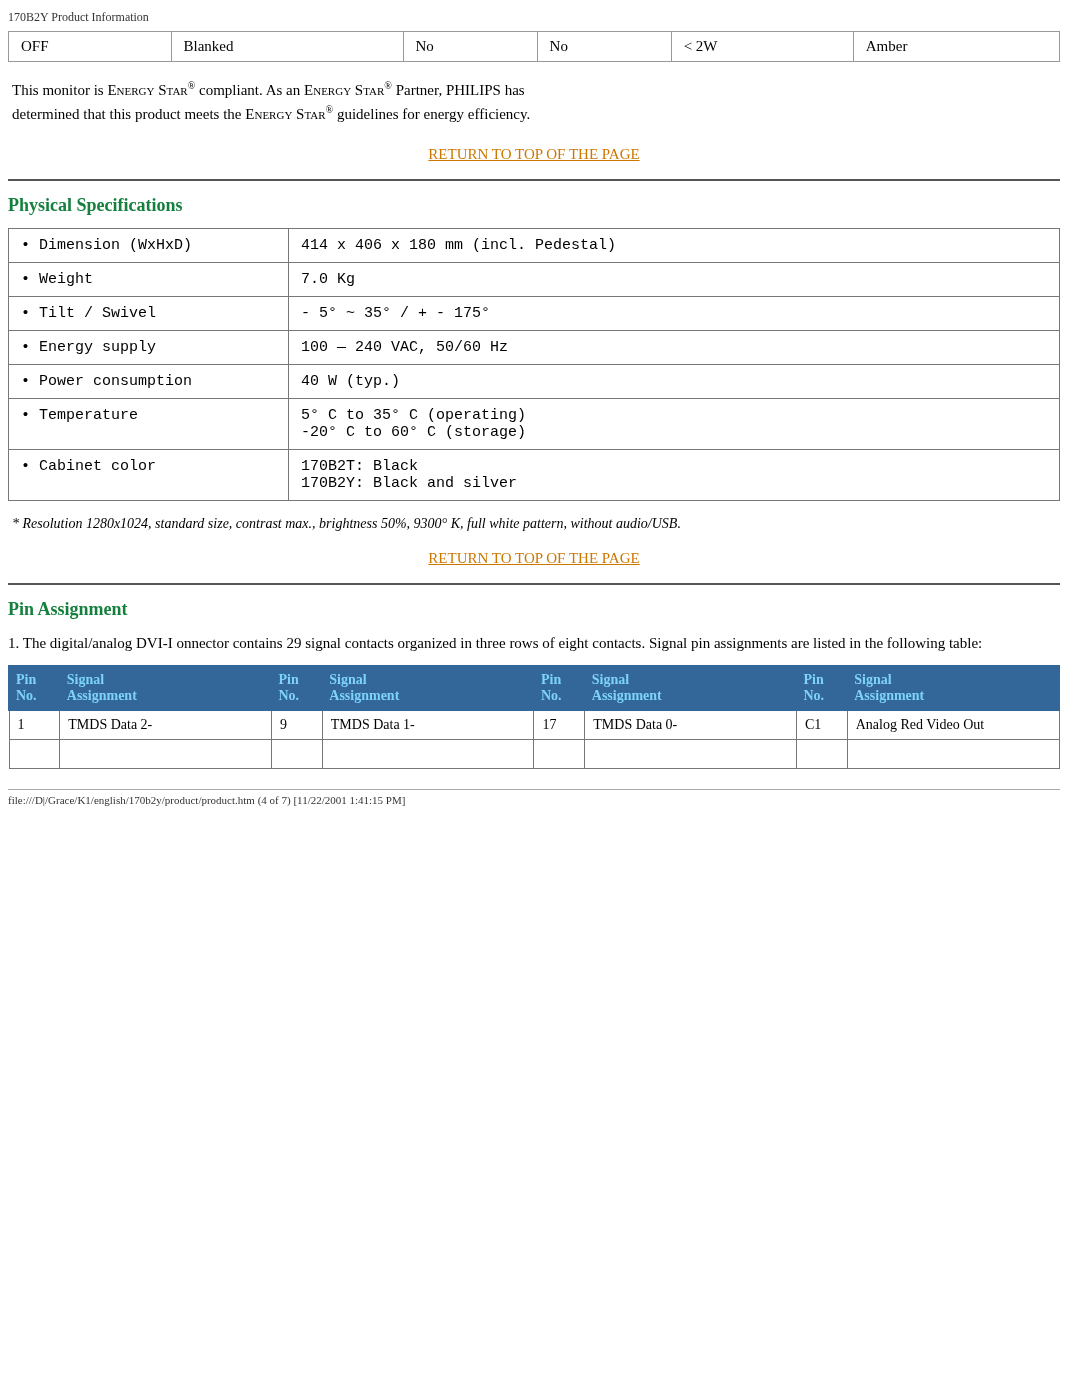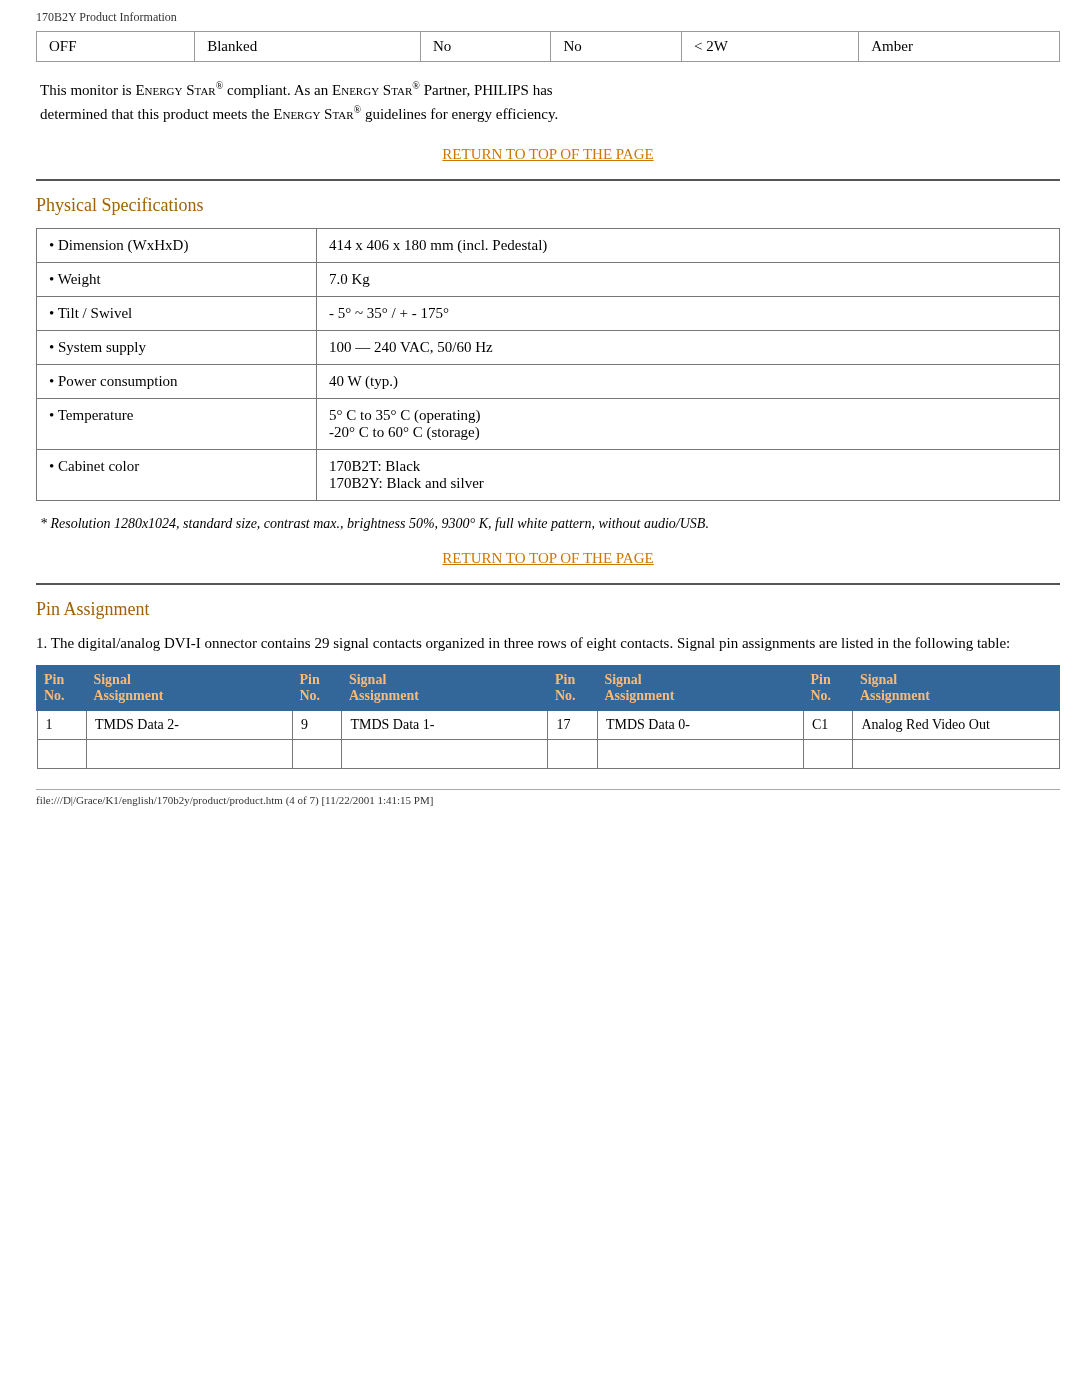--- a/index.html
+++ b/index.html
@@ -6,21 +6,21 @@
     body {
       font-family: Times New Roman, serif;
       font-size: 15px;
       background: #fff;
       color: #000;
       width: 1080px;
       min-height: 1397px;
     }
 
     .page-wrapper {
-      padding: 10px 20px 10px 36px;
+      padding: 10px 20px 10px 8px;
     }
 
     .top-bar {
       font-size: 12px;
       color: #333;
       margin-bottom: 6px;
     }
 
     .energy-table {
       width: 100%;
@@ -49,36 +49,37 @@
       text-decoration: underline;
     }
 
     hr.section-divider {
       border: none;
       border-top: 2px solid #555;
       margin: 8px 0;
     }
 
     .section-title {
-      color: #a16207;
+      color: #15803d;
       font-size: 18px;
-      font-weight: normal;
+      font-weight: bold;
       margin: 14px 0 12px 0;
     }
 
     .specs-table {
       width: 100%;
       border-collapse: collapse;
       margin-bottom: 12px;
     }
     .specs-table td {
       border: 1px solid #777;
       padding: 8px 12px;
       vertical-align: top;
       font-size: 15px;
+      font-family: Liberation Mono, monospace;
     }
     .specs-table td:first-child {
       width: 280px;
     }
 
     .footnote {
       font-style: italic;
       font-size: 14px;
       margin: 8px 4px;
       line-height: 1.5;
@@ -90,21 +91,21 @@
       line-height: 1.5;
     }
 
     .pin-assignment-table {
       width: 100%;
       border-collapse: collapse;
       margin-top: 4px;
     }
     .pin-assignment-table th {
       background: #336699;
-      color: #fdba74;
+      color: #7dd3fc;
       border: 2px solid #336699;
       padding: 5px 6px;
       font-size: 14px;
       font-weight: bold;
       text-align: left;
       vertical-align: top;
     }
     .pin-assignment-table td {
       border: 1px solid #777;
       padding: 6px 8px;
@@ -181,21 +182,21 @@
       </tr>
       <tr>
         <td>• Weight</td>
         <td>7.0 Kg</td>
       </tr>
       <tr>
         <td>• Tilt / Swivel</td>
         <td>- 5° ~ 35° / + - 175°</td>
       </tr>
       <tr>
-        <td>• System supply</td>
+        <td>• Energy supply</td>
         <td>100 — 240 VAC, 50/60 Hz</td>
       </tr>
       <tr>
         <td>• Power consumption</td>
         <td>40 W (typ.)</td>
       </tr>
       <tr>
         <td>• Temperature</td>
         <td>5° C to 35° C (operating)<br>-20° C to 60° C (storage)</td>
       </tr>

